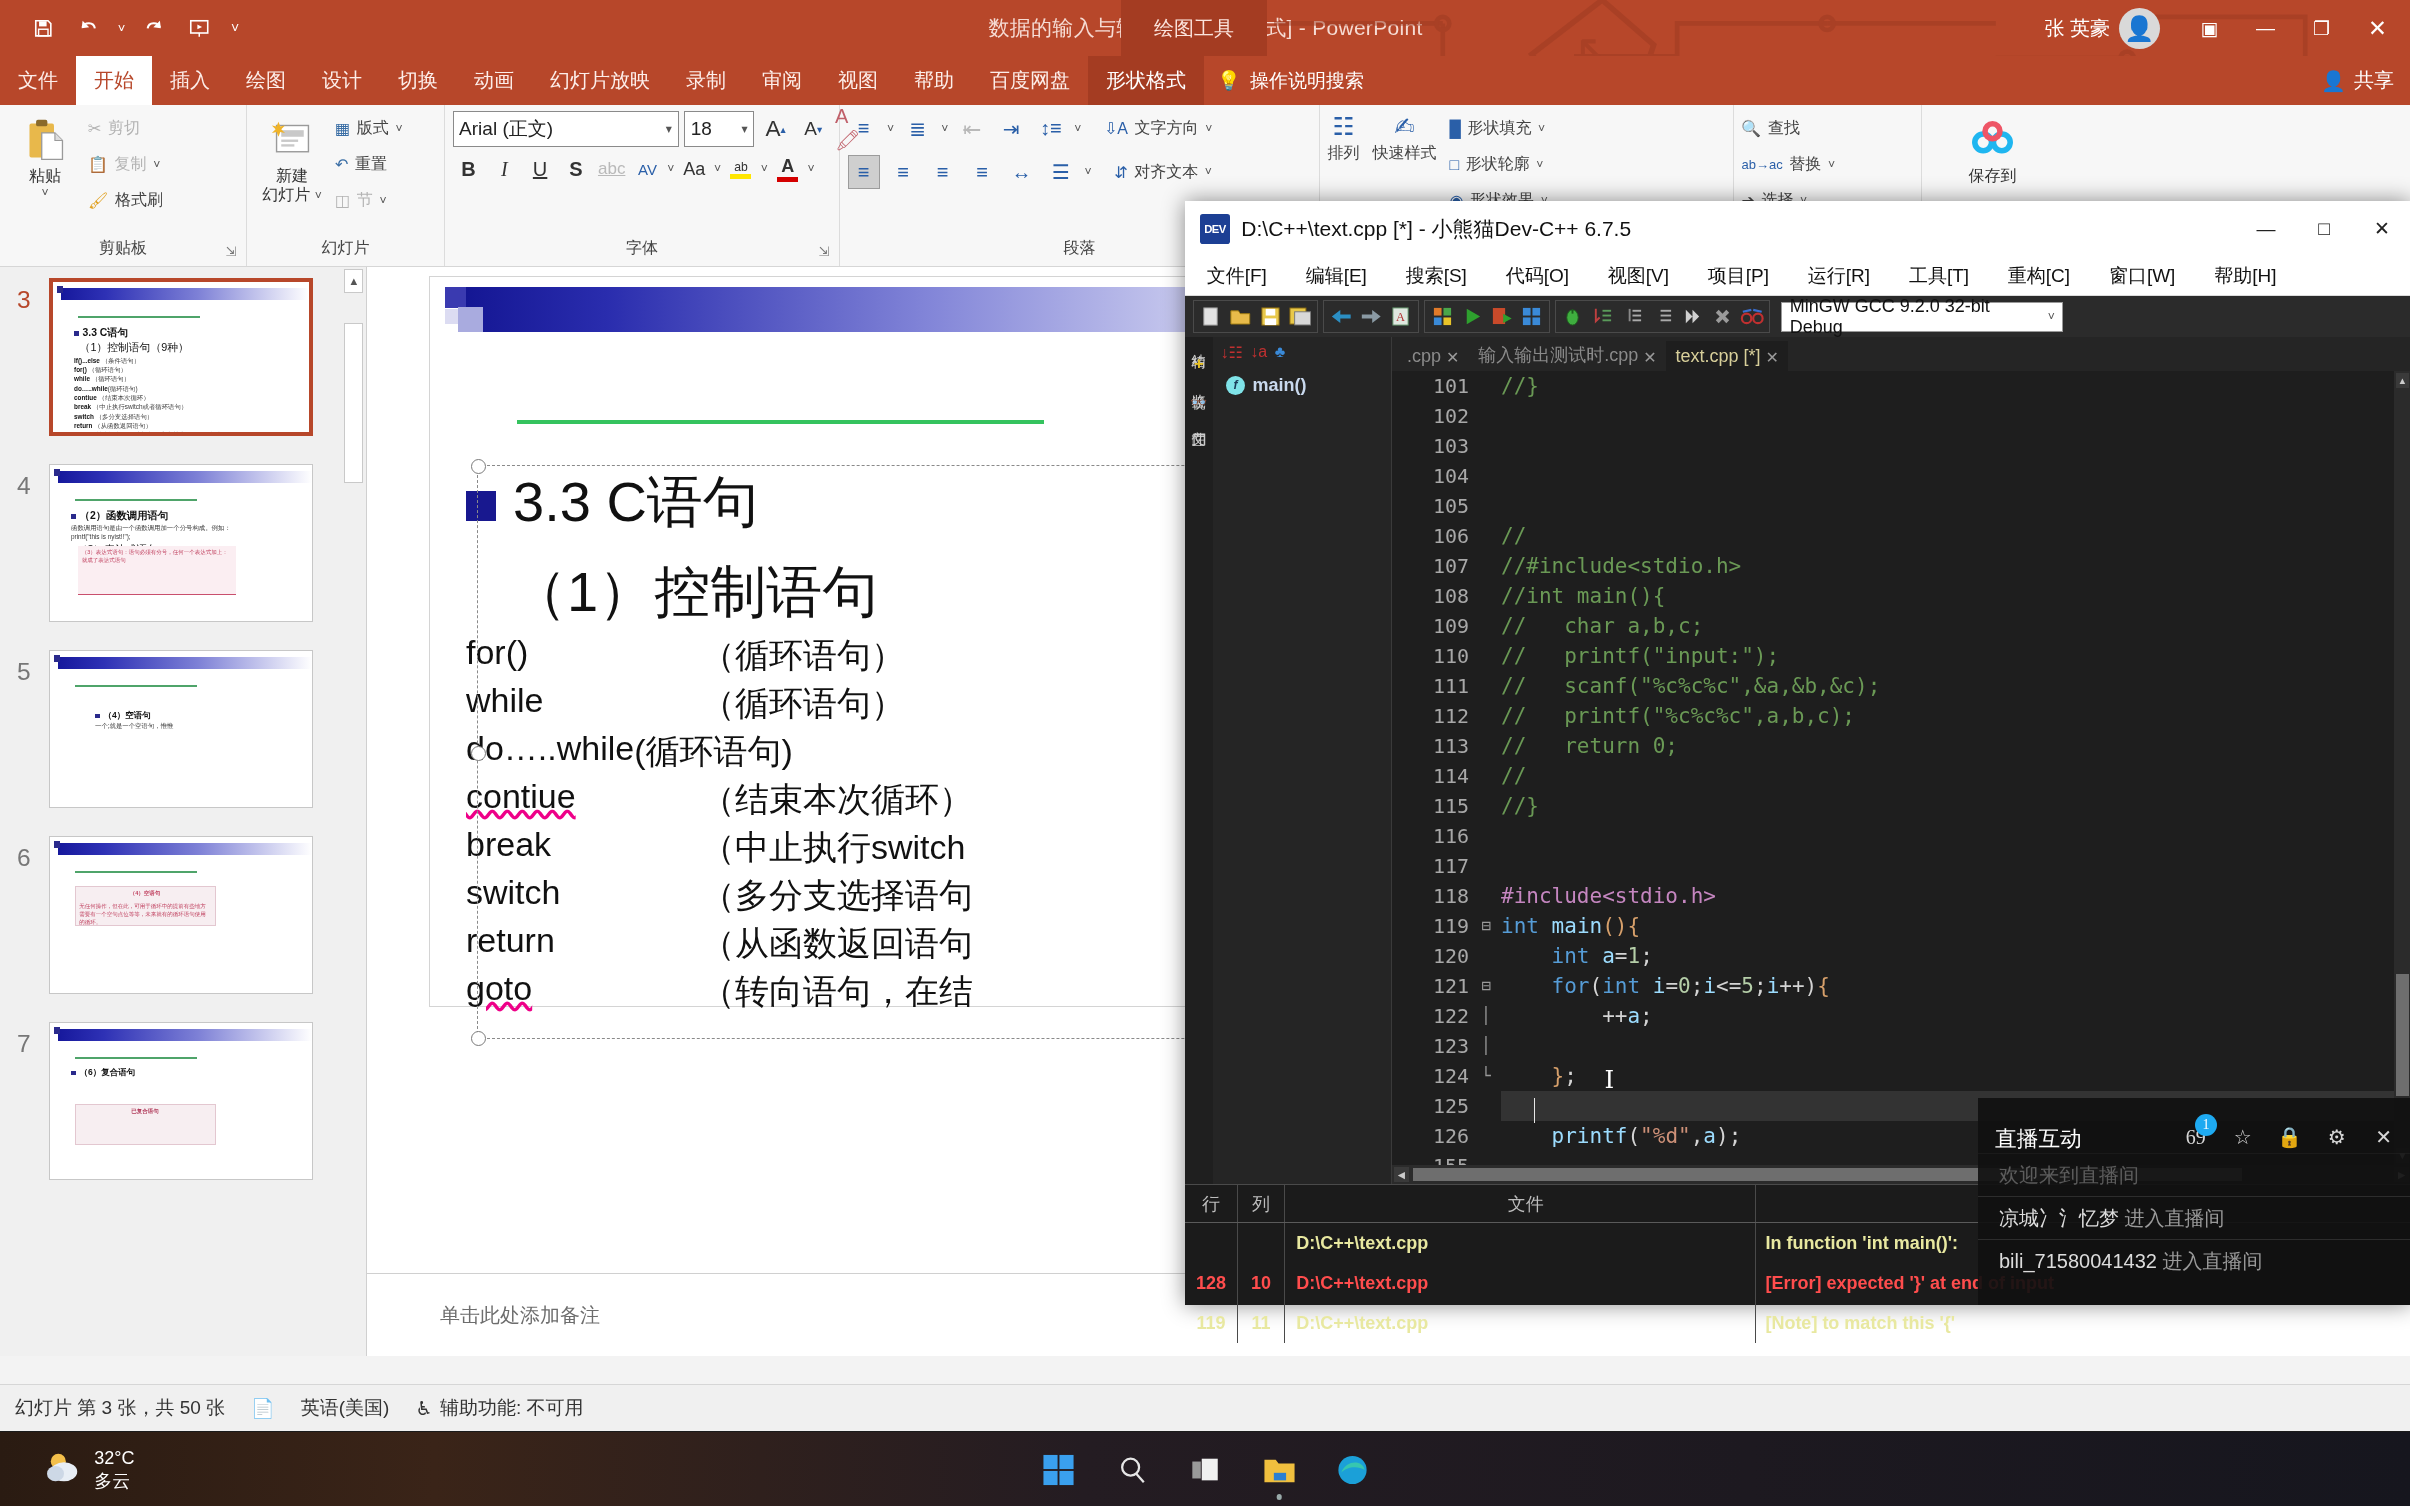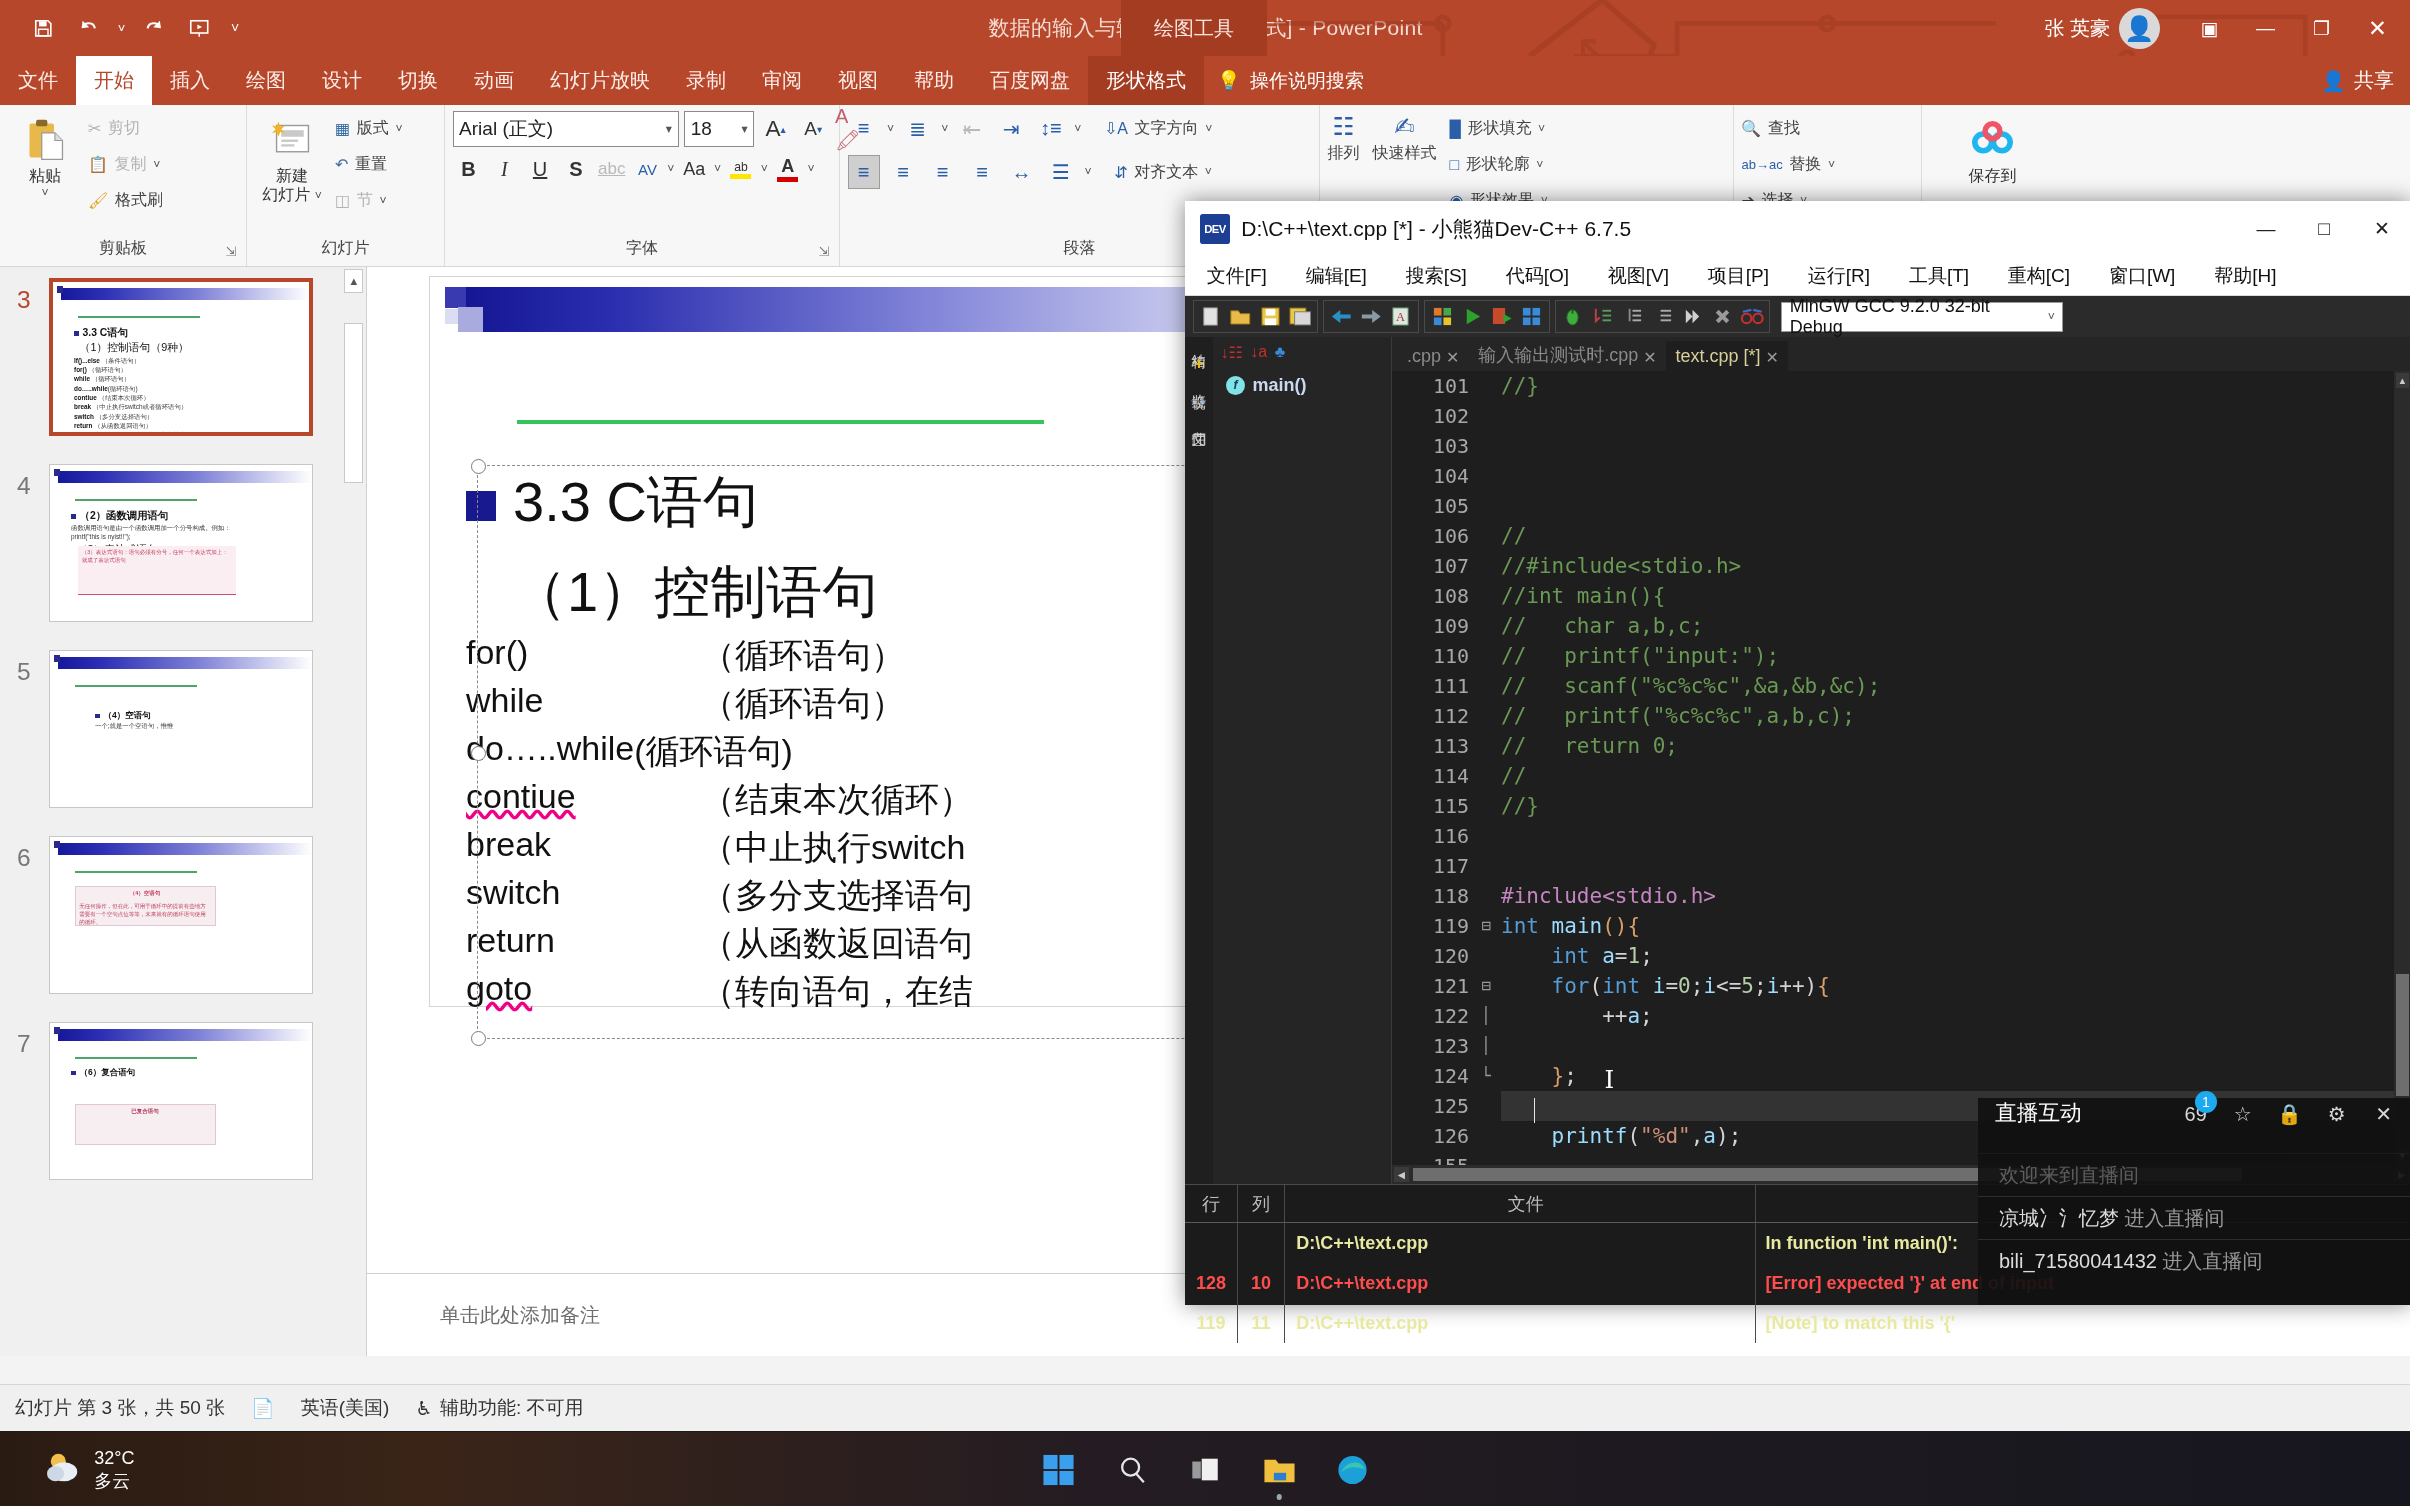--- a/index.html
+++ b/index.html
@@ -257,21 +257,21 @@
   .c-file { width: 471px; justify-content: flex-start !important; padding-left: 11.3px; }
   .c-msg { flex: 1; justify-content: flex-start !important; padding-left: 9.4px; }
   .err-row { display: flex; height: 40px; font-size: 18px; color: #e8e8a0; font-weight: bold; }
   .err-row.red { color: #ff4d4d; }
 
   
   .live-chat {
     position: absolute; right: 0; bottom: 0; width: 433px; height: 207px;
     background: rgba(16,16,16,.92); color: #e8e8e8;
   }
-  .live-head { height: 55px; display: flex; align-items: flex-start; padding: 0 11.3px 0 17px; gap: 15px; }
+  .live-head { height: 55px; display: flex; align-items: flex-end; padding: 0 11.3px 0 17px; gap: 15px; font-family: Liberation Serif, serif; }
   .live-title { font-size: 21.7px; color: #fff; flex: 1; }
   .live-ic { position: relative; width: 32px; height: 32px; display: flex; align-items: center; justify-content: center; color: #d6d6d6; font-size: 20px; }
   .badge { position: absolute; right: -5.6px; top: -7.5px; min-width: 22.6px; height: 22.6px; border-radius: 11.3px; background: #1eaaf1; color: #fff; font-size: 14px; display: flex; align-items: center; justify-content: center; padding: 0 4.7px; }
   .live-msg { padding: 7.5px 0 7.5px 21px; font-size: 20px; border-top: 0.9px solid #2d2d2d; }
   .live-msg .who { color: #dcdcdc; }
   .live-msg .act { color: #9a9a9a; }
   .live-msg.faded { opacity: .35; }
 
   
   .taskbar {

